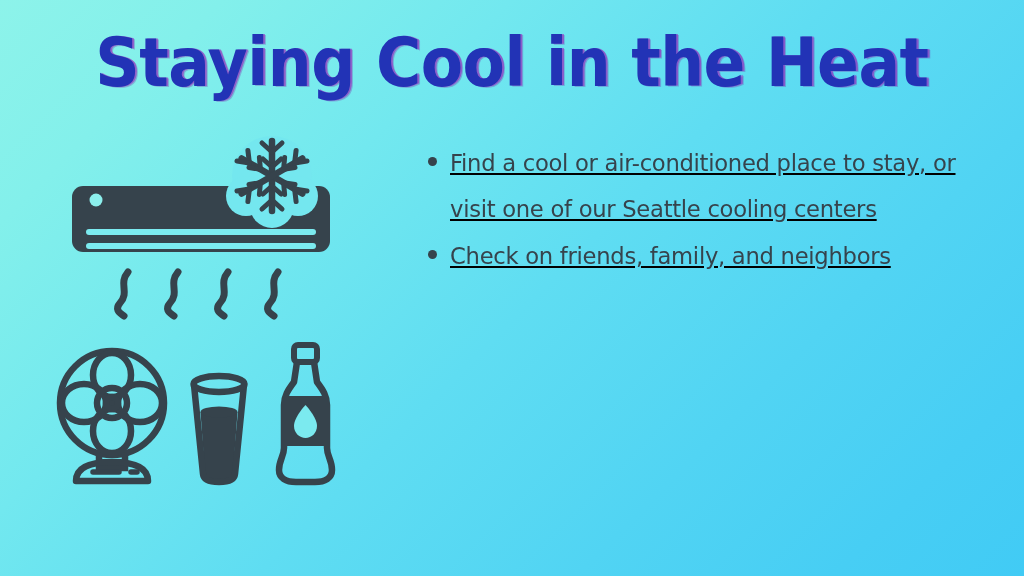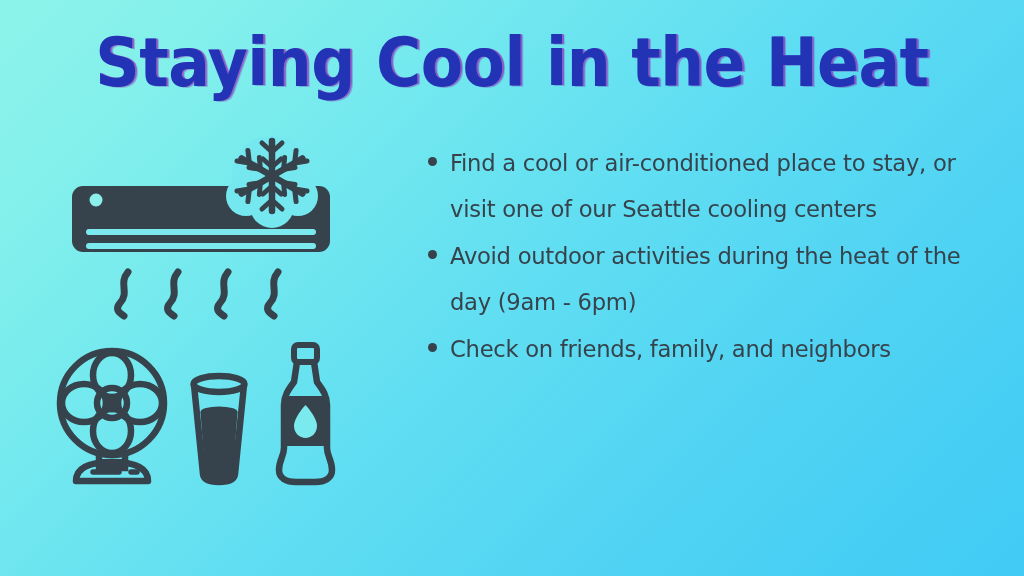--- a/index.html
+++ b/index.html
@@ -222,32 +222,28 @@
 
         <rect x="283" y="396" width="45" height="50" fill="#36434C"></rect>
 
         <path d="M305.5 405 C305.5 405, 294 417, 294 426 C294 433, 299.5 438, 305.5 438
                  C311.5 438, 317 433, 317 426 C317 417, 305.5 405, 305.5 405 Z" fill="#7BEAEF"></path>
       </g>
 
     </svg>
   </div>
 
-  <ul class="tips" style="list-style:none;">
+  <ul class="tips" style="list-style:none;text-decoration:underline;">
 
     <li class="tip">
       <span class="tip-dot"></span>
       <span class="tip-text">Find a cool or air-conditioned place to stay, or visit one of our Seattle cooling centers</span>
     </li>
 
 
-    <li class="tip">
-      <span class="tip-dot"></span>
-      <span class="tip-text">Avoid outdoor activities during the heat of the day (9am - 6pm)</span>
-    </li>
 
 
     <li class="tip">
       <span class="tip-dot"></span>
       <span class="tip-text">Check on friends, family, and neighbors</span>
     </li>
 
   </ul>
 
 </div>

